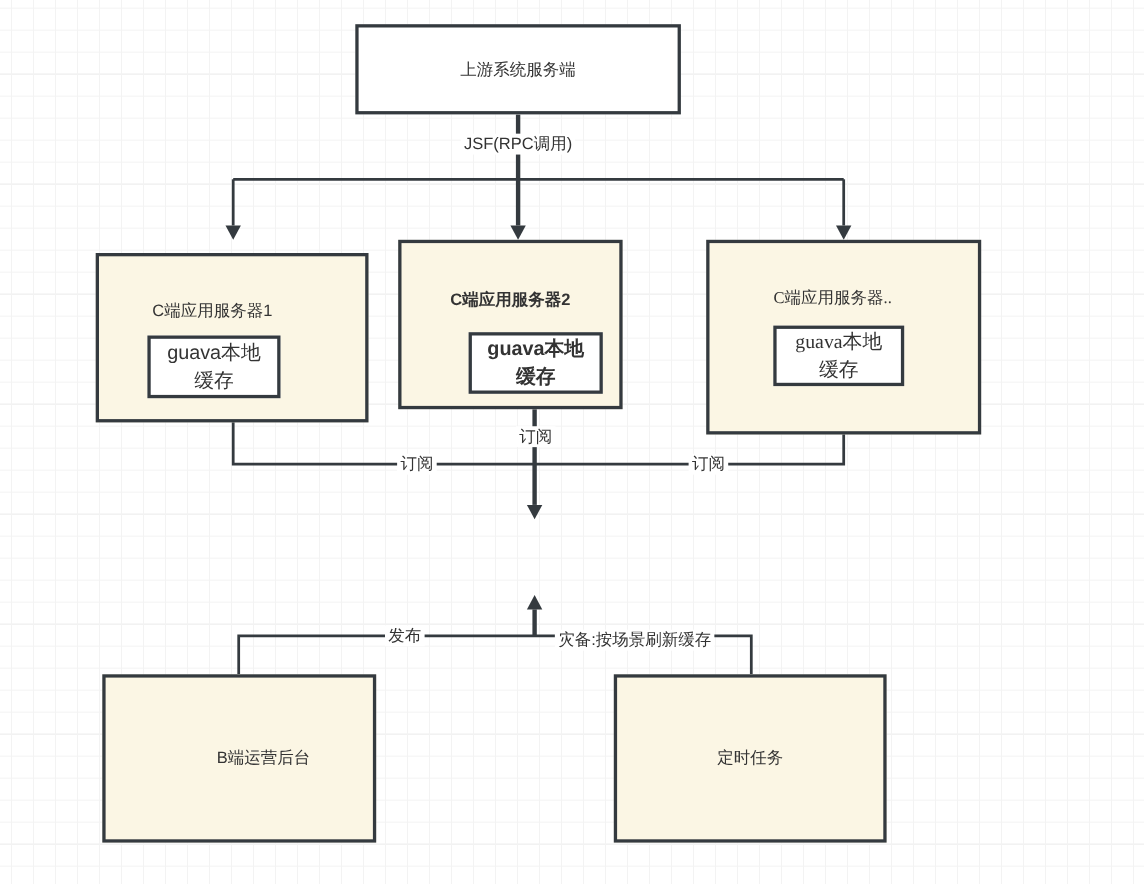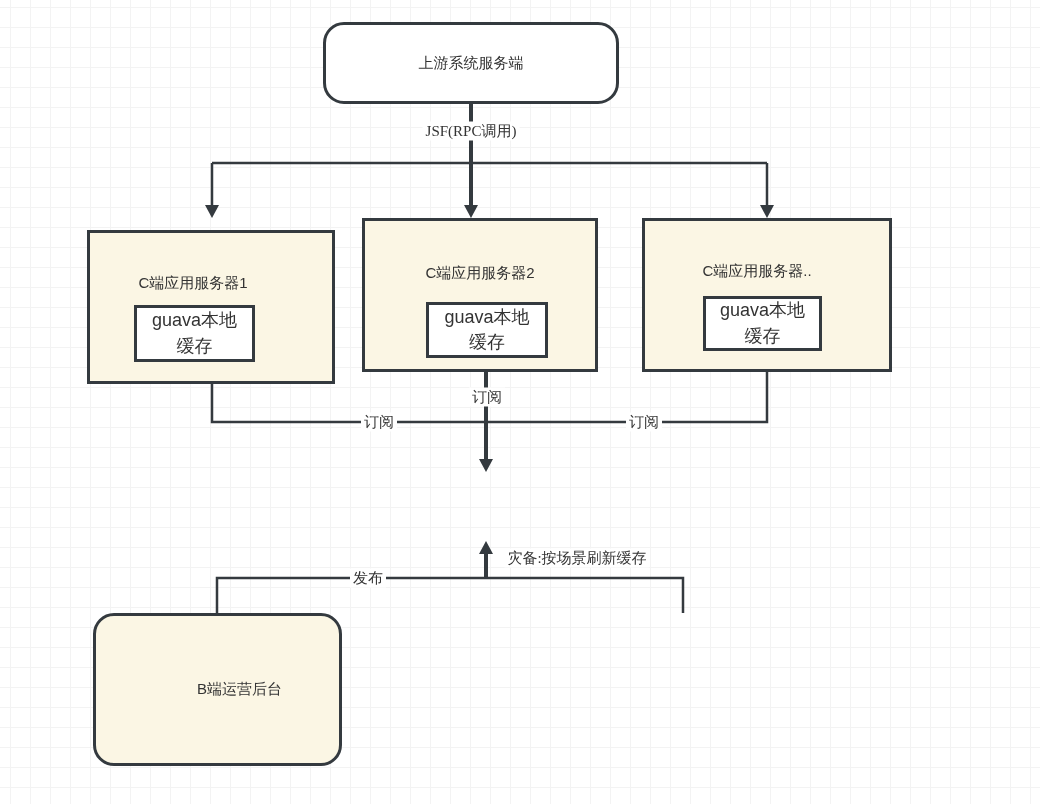--- a/index.html
+++ b/index.html
@@ -28,36 +28,36 @@
   }
   svg.wires{position:absolute;left:0;top:0;width:1040px;height:804px;}
   .wire{stroke:var(--stroke);stroke-width:2.5px;fill:none;}
   .wire.thick{stroke-width:4px;}
   .arrow{fill:var(--stroke);stroke:none;}
   .node{
     position:absolute;box-sizing:border-box;
     border:3px solid var(--stroke);
     color:var(--text);font-size:15px;
   }
-  .node.centered{display:flex;align-items:center;justify-content:center;text-align:center;border-radius:21px;}
+  .node.centered{display:flex;align-items:center;justify-content:center;text-align:center;}
   .cream{background:var(--node-fill-cream);}
   .white{background:var(--node-fill-white);}
   .srv-label{position:absolute;left:0;width:100%;text-align:center;line-height:20px;}
   .cache{
     position:absolute;box-sizing:border-box;
     border:3px solid var(--stroke);
     background:var(--node-fill-white);
     display:flex;align-items:center;justify-content:center;
     text-align:center;white-space:pre-line;line-height:1.4;
     color:var(--text);font-size:18px;
   }
   .edge-label{
     position:absolute;transform:translate(-50%,-50%);
     background:#ffffff;padding:0 3px;
-    font-size:15px;color:var(--text);white-space:nowrap;line-height:19px;font-family:Liberation Serif, serif;
+    font-size:15px;color:var(--text);white-space:nowrap;line-height:19px;
   }
 </style>
 </head>
 <body>
 
 <div class="canvas">
 
   <svg class="wires" viewBox="0 0 1040 804">
 
     <path class="wire thick" d="M471,104 L471,163"></path>
@@ -83,38 +83,41 @@
   <div class="node white centered" style="left:323px;top:22px;width:296px;height:82px;">
     <span>上游系统服务端</span>
   </div>
 
   <div class="node cream" style="left:87px;top:218px;width:248px;height:154px;margin-top:12px;">
     <div class="srv-label" style="top:40px;transform:translateX(-18px);">C端应用服务器1</div>
     <div class="cache" style="left:44px;top:72px;width:121px;height:57px;">guava本地
 缓存</div>
   </div>
 
-  <div class="node cream" style="left:362px;top:218px;width:236px;height:154px;">
+  <div class="node cream" style="left:362px;top:218px;width:204px;height:154px;font-weight:bold;">
     <div class="srv-label" style="top:42px;">C端应用服务器2</div>
     <div class="cache" style="left:61px;top:81px;width:122px;height:56px;">guava本地
 缓存</div>
   </div>
 
-  <div class="node cream" style="left:642px;top:218px;width:250px;height:154px;">
+  <div class="node cream" style="left:642px;top:218px;width:250px;height:177px;font-family:Liberation Serif, serif;">
     <div class="srv-label" style="top:40px;transform:translateX(-10px);">C端应用服务器..</div>
     <div class="cache" style="left:58px;top:75px;width:119px;height:55px;">guava本地
 缓存</div>
   </div>
 
 
   <div class="node cream centered" style="left:93px;top:613px;width:249px;height:153px;padding-left:44px;">
     <span>B端运营后台</span>
   </div>
 
+  <div class="node cream centered" style="left:558px;top:613px;width:248px;height:153px;">
+    <span>定时任务</span>
+  </div>
 
   <span class="edge-label" style="left:471px;top:131px;">JSF(RPC调用)</span>
   <span class="edge-label" style="left:487px;top:397px;">订阅</span>
   <span class="edge-label" style="left:379px;top:422px;">订阅</span>
   <span class="edge-label" style="left:644px;top:422px;">订阅</span>
   <span class="edge-label" style="left:368px;top:578px;">发布</span>
-  <span class="edge-label" style="left:577px;top:558px;">灾备:按场景刷新缓存</span>
+  <span class="edge-label" style="left:577px;top:582px;">灾备:按场景刷新缓存</span>
 
 </div>
 
 </body></html>

